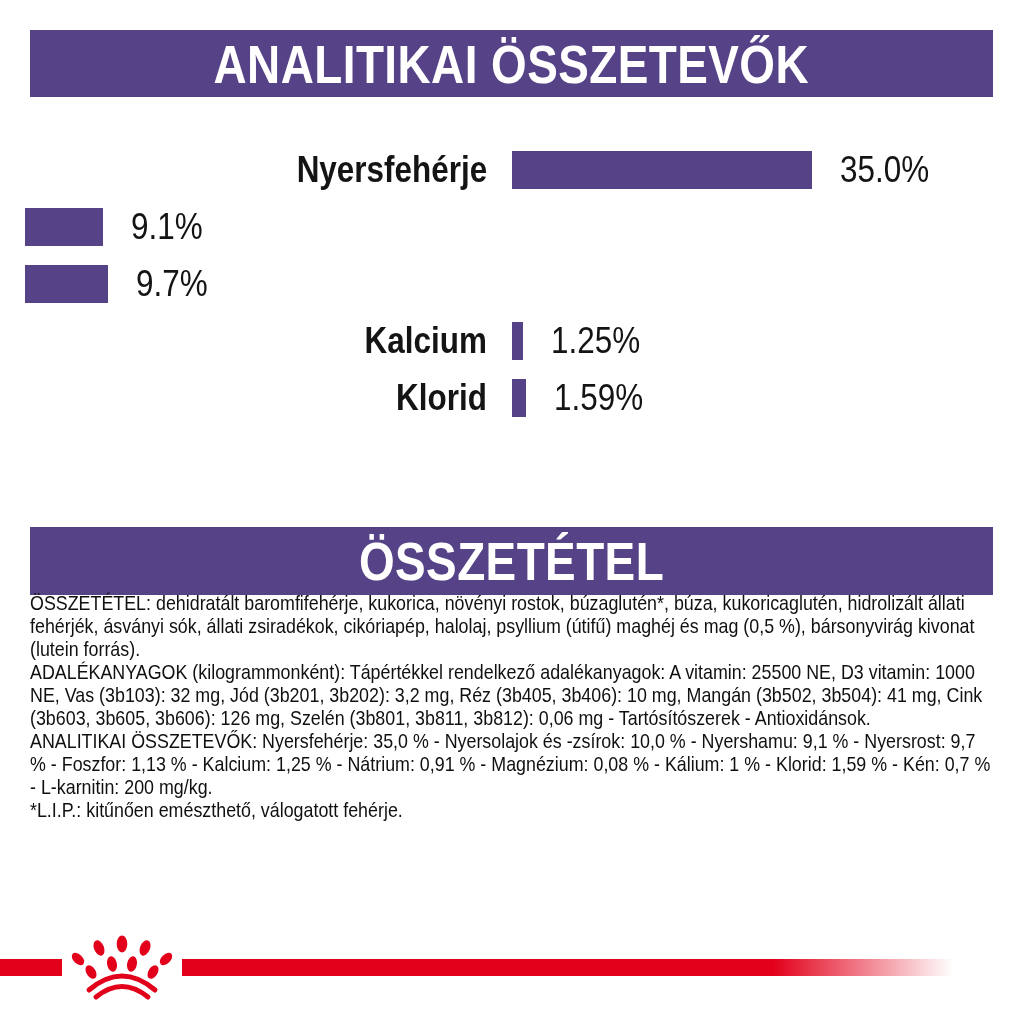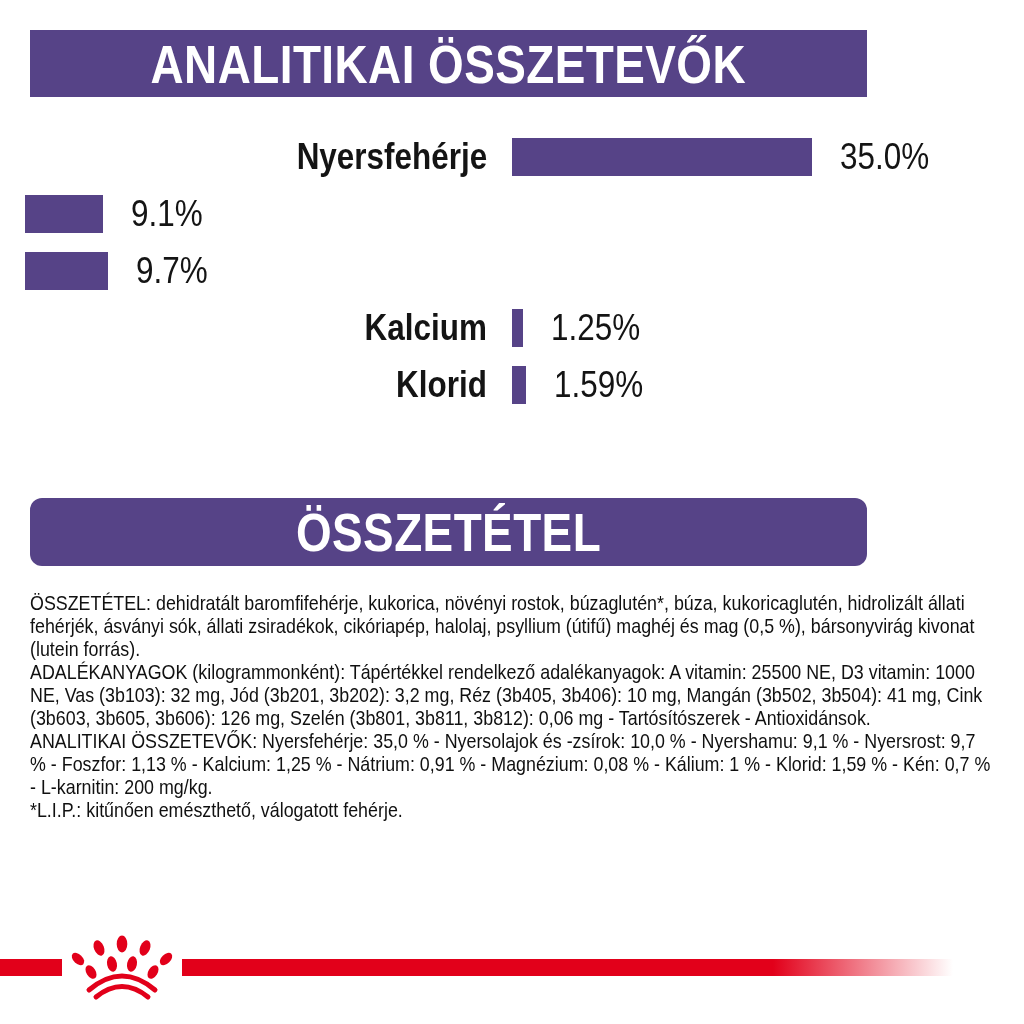--- a/index.html
+++ b/index.html
@@ -13,39 +13,39 @@
     width: 1024px;
     height: 1024px;
     background: #ffffff;
     overflow: hidden;
     font-family: "Liberation Sans", sans-serif;
     color: var(--ink);
   }
   .banner {
     position: absolute;
     left: 30px;
-    width: 837px;
+    width: 963px;
     background: var(--purple);
     color: #ffffff;
     display: flex;
     align-items: center;
     justify-content: center;
   }
   #banner-analytical { top: 30px; height: 67px; }
-  #banner-composition { top: 498px; height: 68px; border-radius: 12px; }
+  #banner-composition { top: 527px; height: 68px; }
   .banner-title {
     font-weight: bold;
     font-size: 54px;
     white-space: nowrap;
     display: inline-block;
     transform: scaleX(0.85);
     transform-origin: center center;
     letter-spacing: 0.5px;
   }
-  #chart { position: absolute; left: 0; top: 138px; width: 996px; }
+  #chart { position: absolute; left: 0; top: 151px; width: 996px; }
   .chart-row {
     display: flex;
     align-items: center;
     height: 38px;
     margin-bottom: 19px;
   }
   .row-label {
     width: 487px;
     text-align: right;
     font-weight: bold;

